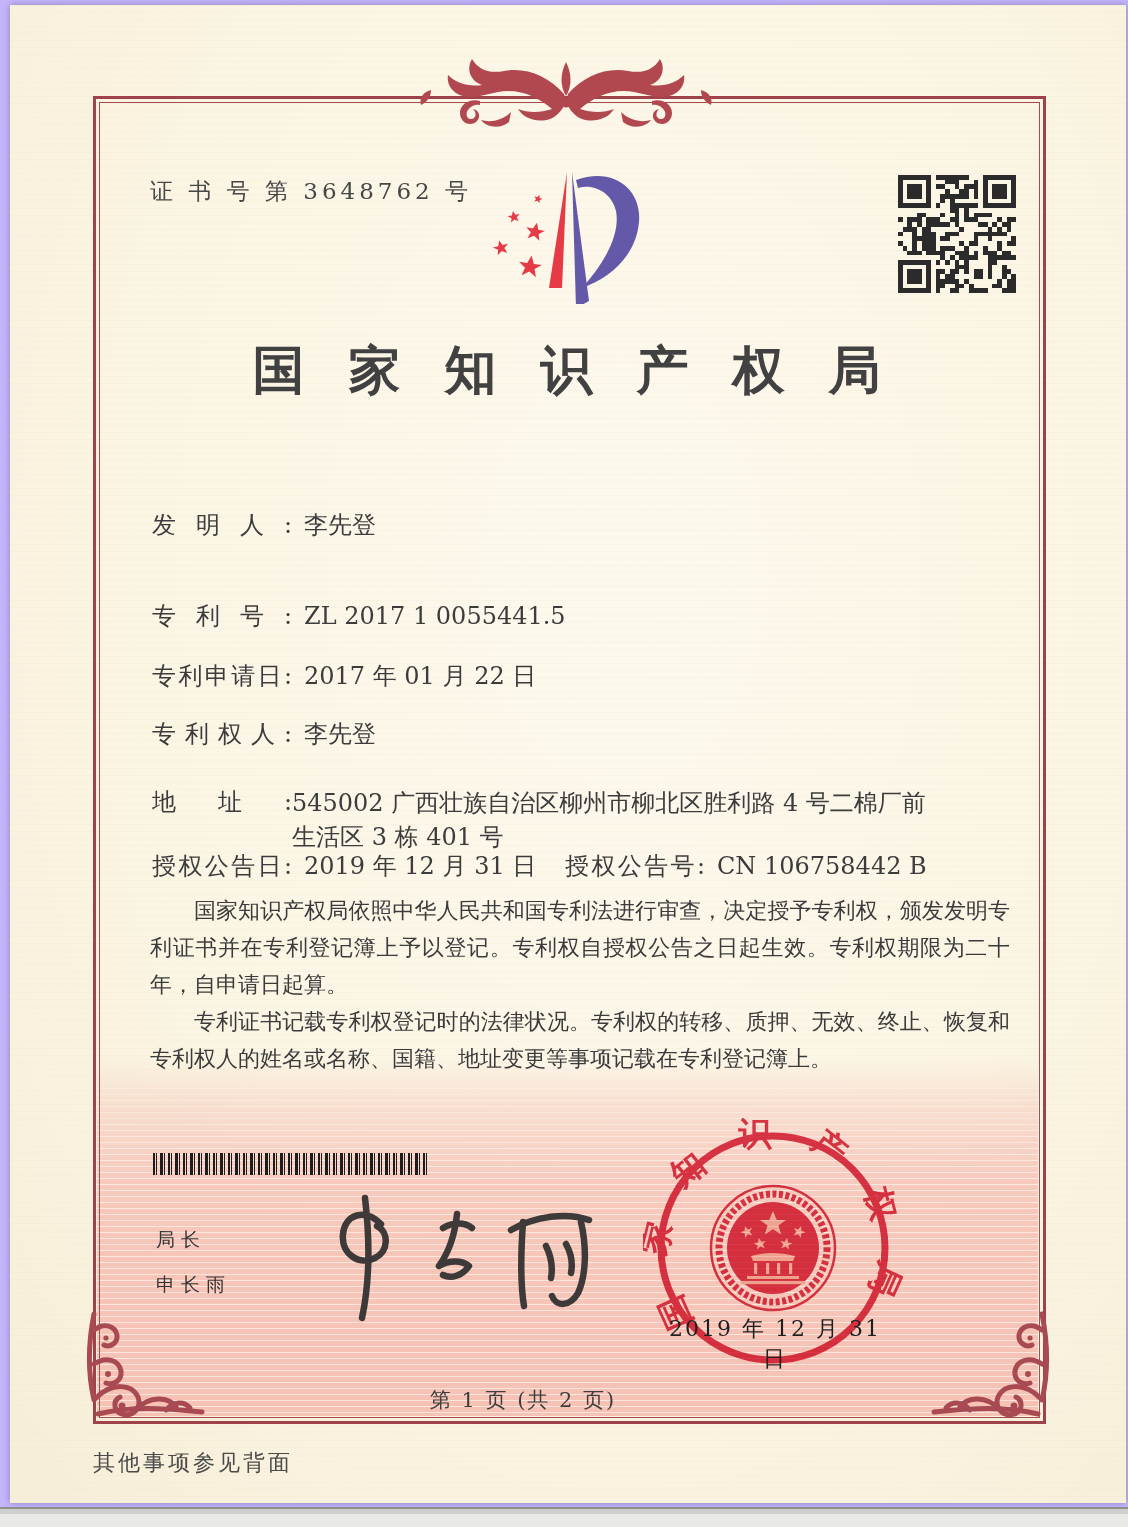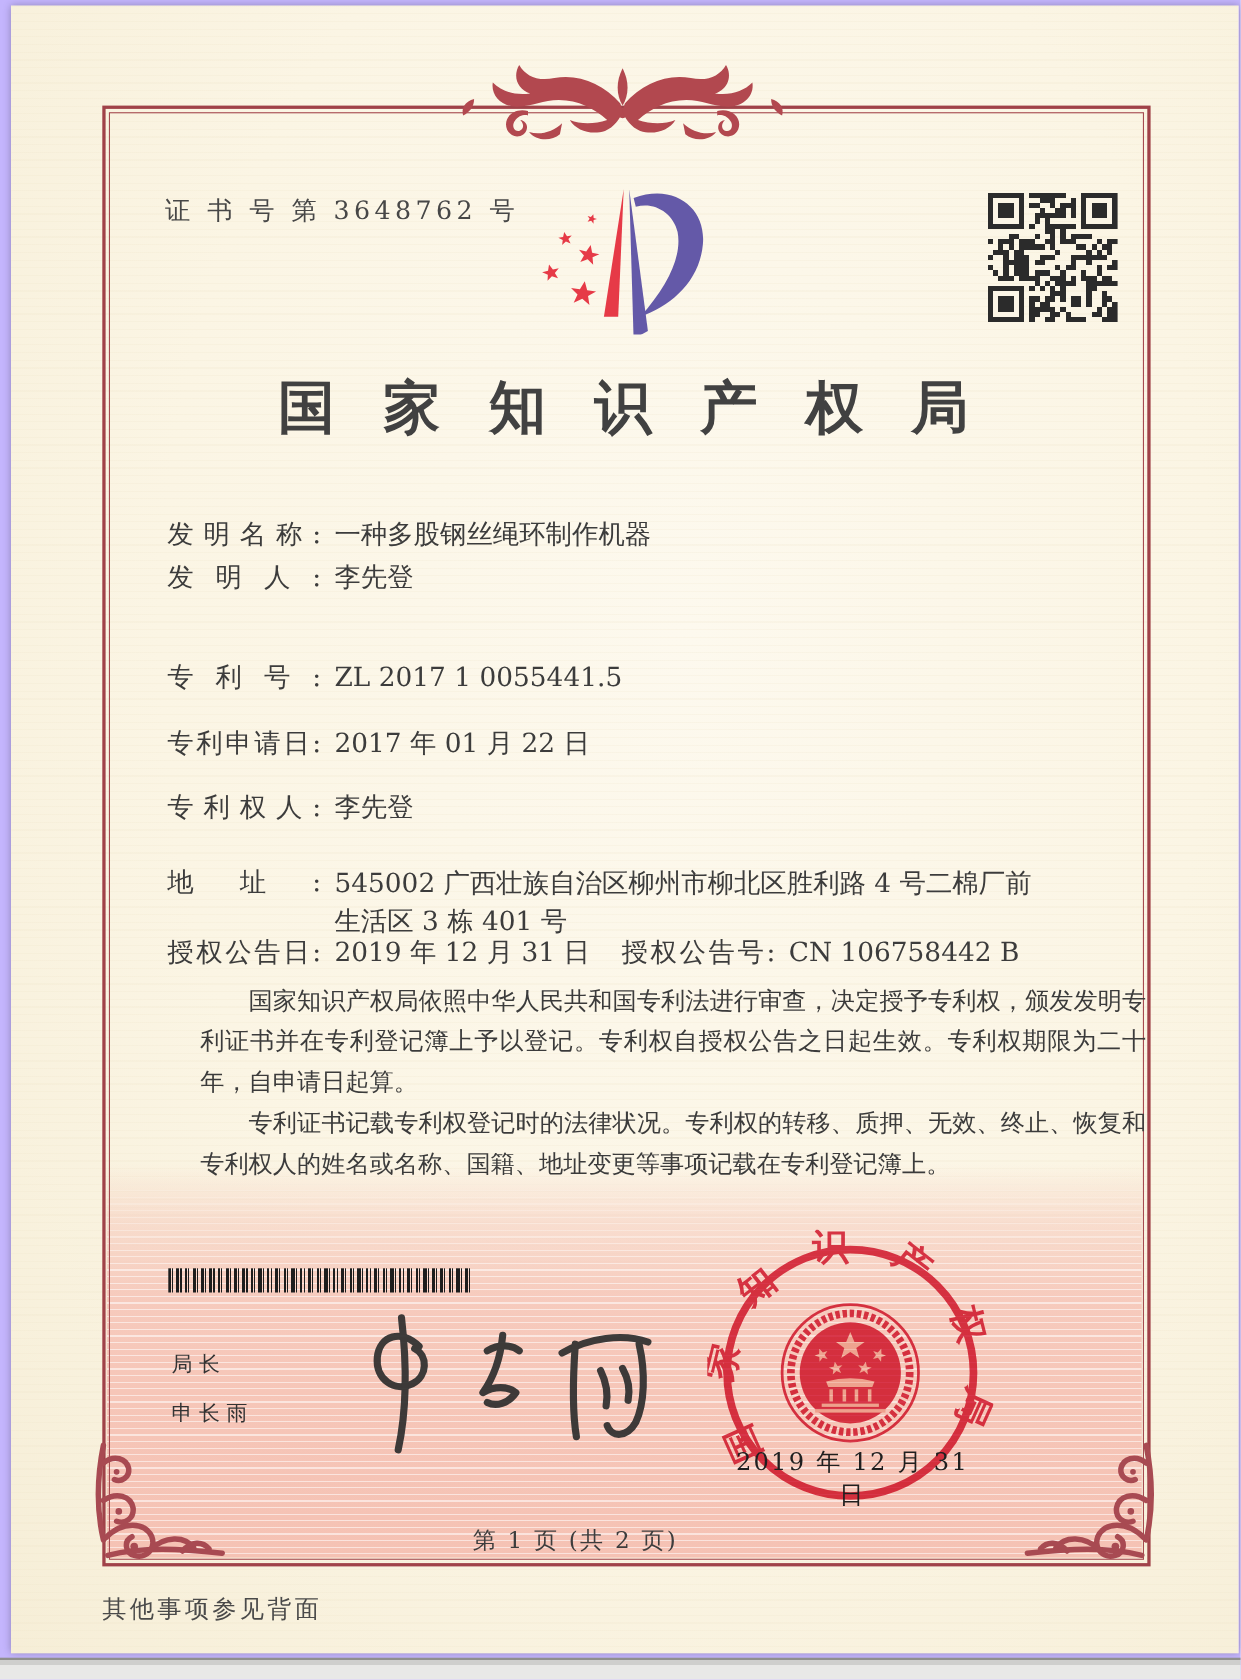--- a/index.html
+++ b/index.html
@@ -25,23 +25,23 @@
     -webkit-mask-image:linear-gradient(180deg,transparent 0,#000 28%);
     mask-image:linear-gradient(180deg,transparent 0,#000 28%);}
   .ornament{position:absolute;z-index:4;}
   .content{position:absolute;z-index:5;color:#3c3c3c;}
   .certno{left:150px;top:176px;font-size:23px;letter-spacing:4px;color:#474747;}
   .title{left:93px;top:336px;width:947px;text-align:center;font-size:52px;color:#414141;
     letter-spacing:44px;text-indent:44px;font-weight:bold;font-family:"DejaVu Serif",serif;}
   .row{left:152px;width:872px;font-size:24px;line-height:32px;white-space:nowrap;}
   .lbl{display:inline-block;width:140px;text-align-last:justify;text-align:justify;vertical-align:top;}
   .val{margin-left:12px;}
-  .addr-val{display:inline-block;vertical-align:top;margin-left:12px;white-space:normal;line-height:34px;}
+  .addr-val{display:inline-block;vertical-align:top;white-space:normal;line-height:34px;}
   .pair2{position:absolute;left:413px;top:0;}
-  .paras{left:150px;top:892px;width:860px;font-size:22px;line-height:37px;text-align:justify;color:#3b3b3b;margin-left:32px;}
+  .paras{left:150px;top:892px;width:860px;font-size:22px;line-height:37px;text-align:justify;color:#3b3b3b;}
   .paras p{margin:0;text-indent:2em;}
   .barcode{left:153px;top:1153px;width:276px;height:22px;z-index:5;position:absolute;
     background:repeating-linear-gradient(90deg,#1d1d1d 0 2px,rgba(0,0,0,0) 2px 3px,#1d1d1d 3px 4px,
       rgba(0,0,0,0) 4px 7px,#1d1d1d 7px 10px,rgba(0,0,0,0) 10px 11px,#1d1d1d 11px 12px,rgba(0,0,0,0) 12px 15px);}
   .officer{left:156px;font-size:19px;letter-spacing:6px;color:#333;
     font-family:"Liberation Sans",sans-serif;font-weight:400;}
   .seal-wrap{position:absolute;left:643px;top:1118px;width:260px;height:260px;z-index:6;
     mix-blend-mode:multiply;opacity:.94;}
   .seal-date{left:655px;top:1314px;width:240px;text-align:center;font-size:22px;letter-spacing:2px;
     color:#1f1f1f;z-index:7;}
@@ -352,23 +352,20 @@
           <rect x="20" y="2" width="3" height="3" fill="#2b2b2b"></rect>
           <rect x="0" y="18" width="7" height="7"></rect>
           <rect x="1" y="19" width="5" height="5" fill="#fbf5e6"></rect>
           <rect x="2" y="20" width="3" height="3" fill="#2b2b2b"></rect>
         </g>
       </svg></div>
 
   <div class="content certno" style="position:absolute;">证 书 号 第 3648762 号</div>
   <div class="content title" style="position:absolute;">国家知识产权局</div>
 
-  <div class="content row" style="position:absolute;top:470px;">
-    <span class="lbl">发明名称:</span><span class="val">一种多股钢丝绳环制作机器</span>
-  </div>
   <div class="content row" style="position:absolute;top:509px;">
     <span class="lbl">发明人:</span><span class="val">李先登</span>
   </div>
   <div class="content row" style="position:absolute;top:600px;">
     <span class="lbl">专利号:</span><span class="val">ZL 2017 1 0055441.5</span>
   </div>
   <div class="content row" style="position:absolute;top:660px;">
     <span class="lbl">专利申请日:</span><span class="val">2017 年 01 月 22 日</span>
   </div>
   <div class="content row" style="position:absolute;top:718px;">

